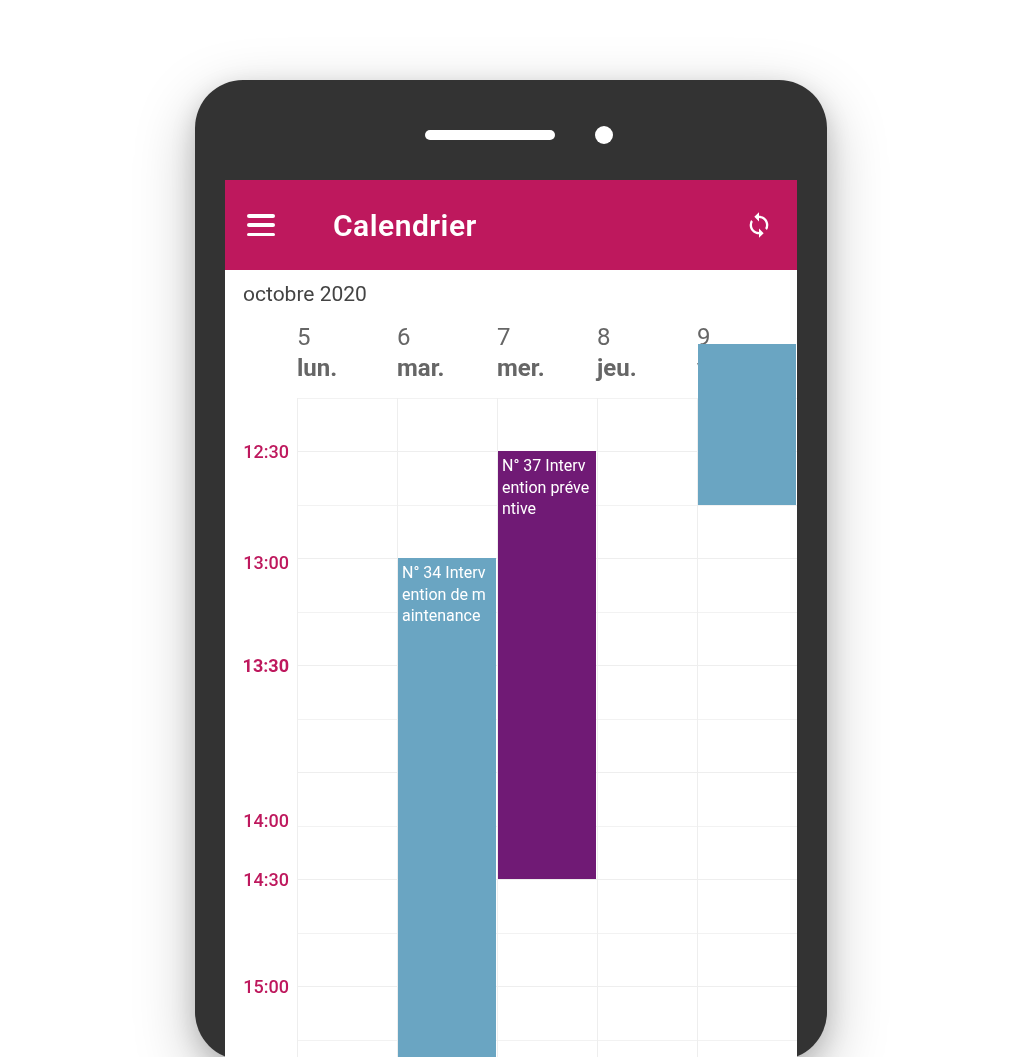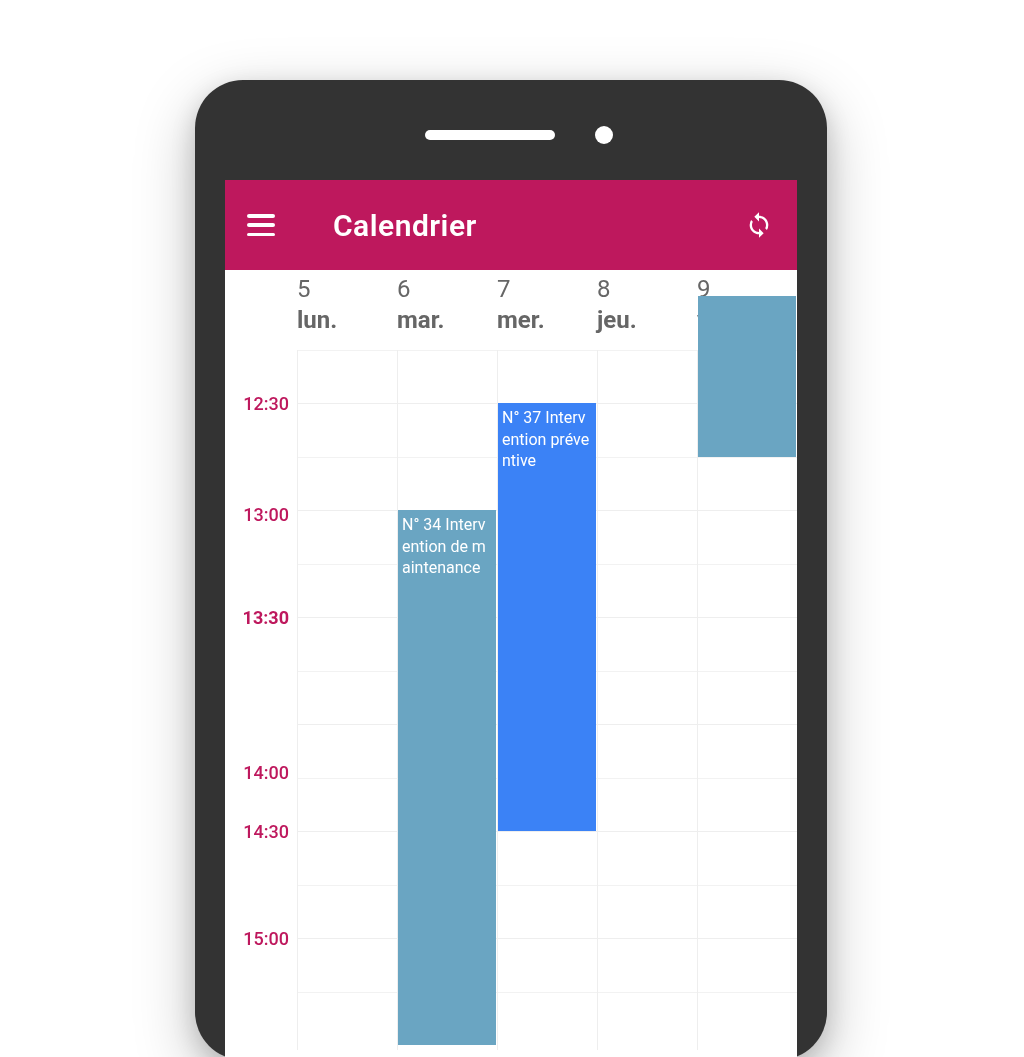--- a/index.html
+++ b/index.html
@@ -199,20 +199,21 @@
           <span></span>
       </div>
       <div class="app-title">Calendrier</div>
       <div class="sync-icon">
         <svg viewBox="0 0 24 24" width="28" height="28" fill="#ffffff">
           <path d="M12 4V1L8 5l4 4V6c3.31 0 6 2.69 6 6 0 1.01-.25 1.97-.7 2.8l1.46 1.46A7.93 7.93 0 0020 12c0-4.42-3.58-8-8-8zm0 14c-3.31 0-6-2.69-6-6 0-1.01.25-1.97.7-2.8L5.24 7.74A7.93 7.93 0 004 12c0 4.42 3.58 8 8 8v3l4-4-4-4v3z"></path>
         </svg>
       </div>
     </div>
 
+    <div class="month-label">octobre 2020</div>
 
     <div class="calendar">
 
       <div class="day-header">
         <div class="time-col"></div>
         <div id="day-headers" style="display: flex;">
             <div class="day-col-header">
               <div class="daynum">5</div>
               <div class="dayname">lun.</div>
             </div>
@@ -258,21 +259,21 @@
             <div class="slot-line" style="top: 588px;"></div>
             <div class="slot-line half" style="top: 534.5px;"></div>
             <div class="slot-line half" style="top: 641.5px;"></div>
           </div>
         <div class="day-columns" id="day-columns">
             <div class="day-col"></div>
             <div class="day-col">
               <div class="event" style="top: 160px; height: 535px; background: rgb(106, 165, 194);">N° 34 Intervention de maintenance</div>
             </div>
             <div class="day-col">
-              <div class="event" style="top: 53px; height: 428px; background: #3b82f6;">N° 37 Intervention préventive</div>
+              <div class="event" style="top: 53px; height: 428px; background: #701a75;">N° 37 Intervention préventive</div>
             </div>
             <div class="day-col"></div>
             <div class="day-col">
               <div class="event" style="top: -54px; height: 160.5px; background: rgb(106, 165, 194);"></div>
             </div>
           </div>
       </div>
 
     </div>
 

